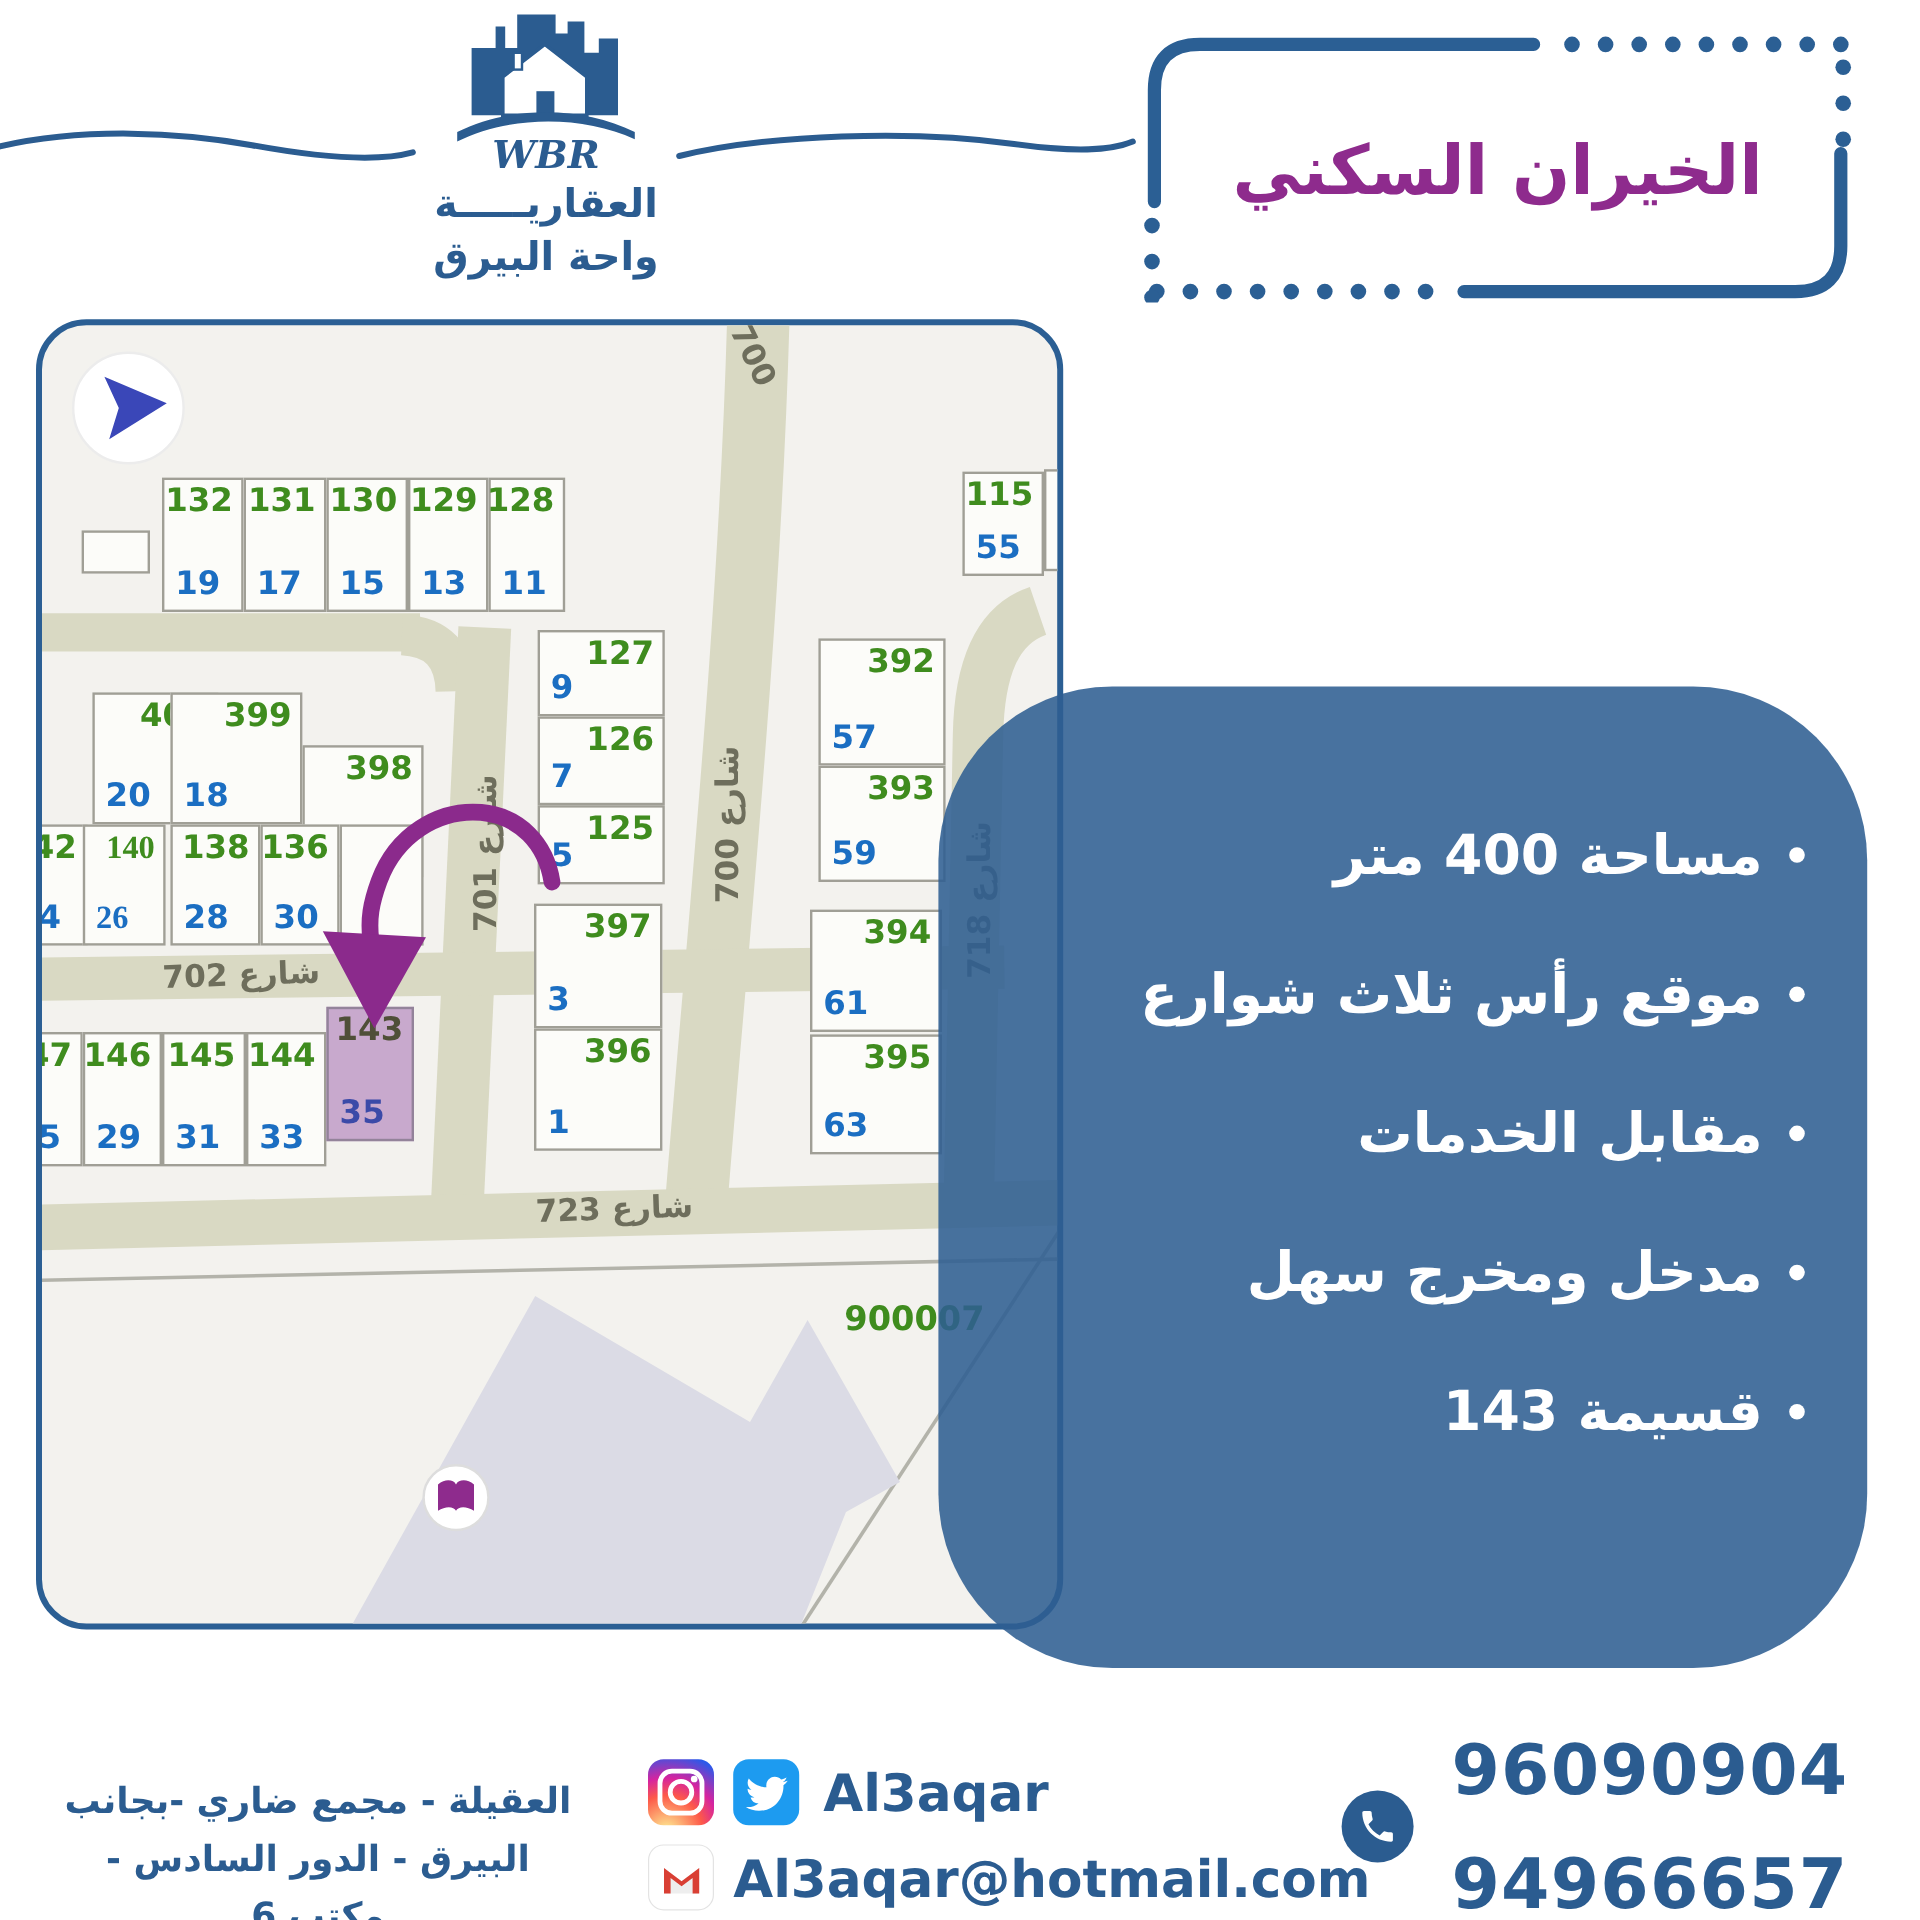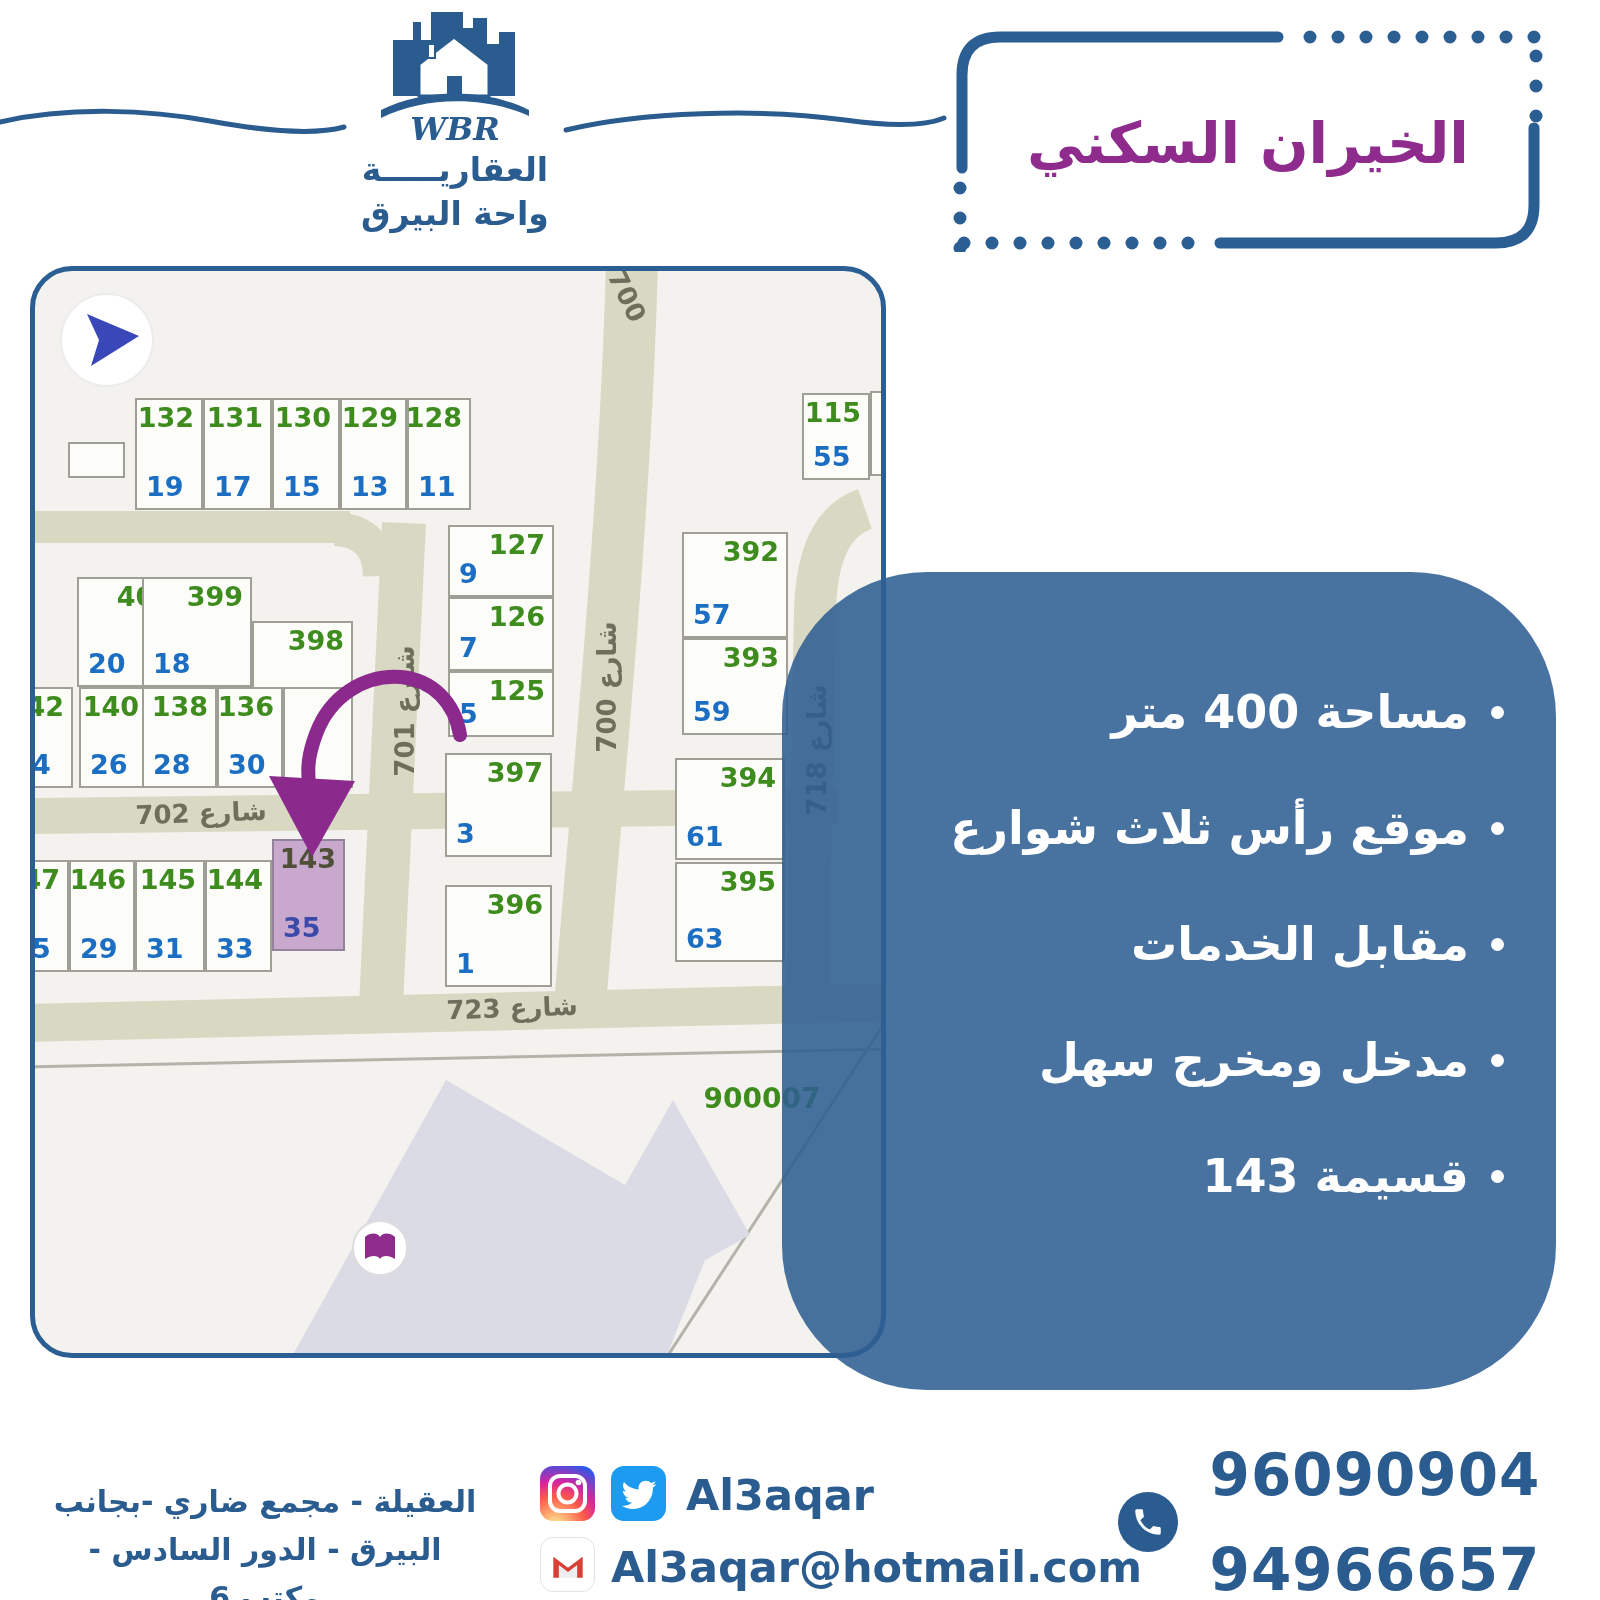--- a/index.html
+++ b/index.html
@@ -166,21 +166,21 @@
           <span class="bnum">18</span>
         </div>
         <div class="plot" style="left: 217px; top: 306px; width: 101px; height: 110px; margin-top: 44px;">
           <span class="gnum">398</span>
           <span class="bnum">16</span>
         </div>
         <div class="plot" style="left: -14px; top: 416px; width: 52px; height: 101px;">
           <span class="gnum">142</span>
           <span class="bnum">4</span>
         </div>
-        <div class="plot" style="left: 44px; top: 416px; width: 69px; height: 101px;">
+        <div class="plot" style="left: 34px; top: 416px; width: 69px; height: 101px; font-family: Liberation Serif, serif;">
           <span class="gnum">140</span>
           <span class="bnum">26</span>
         </div>
         <div class="plot" style="left: 107px; top: 416px; width: 75px; height: 101px;">
           <span class="gnum">138</span>
           <span class="bnum">28</span>
         </div>
         <div class="plot" style="left: 182px; top: 416px; width: 66px; height: 101px;">
           <span class="gnum">136</span>
           <span class="bnum">30</span>
@@ -195,21 +195,21 @@
           <span class="bnum">7</span>
         </div>
         <div class="plot" style="left: 413px; top: 400px; width: 106px; height: 66px;">
           <span class="gnum">125</span>
           <span class="bnum">5</span>
         </div>
         <div class="plot" style="left: 410px; top: 482px; width: 107px; height: 104px;">
           <span class="gnum">397</span>
           <span class="bnum">3</span>
         </div>
-        <div class="plot" style="left: 410px; top: 586px; width: 107px; height: 102px; margin-top: 28px;">
+        <div class="plot" style="left: 410px; top: 586px; width: 107px; height: 102px;">
           <span class="gnum">396</span>
           <span class="bnum">1</span>
         </div>
         <div class="plot" style="left: 647px; top: 261px; width: 106px; height: 106px;">
           <span class="gnum">392</span>
           <span class="bnum">57</span>
         </div>
         <div class="plot" style="left: 647px; top: 367px; width: 106px; height: 97px;">
           <span class="gnum">393</span>
           <span class="bnum">59</span>

